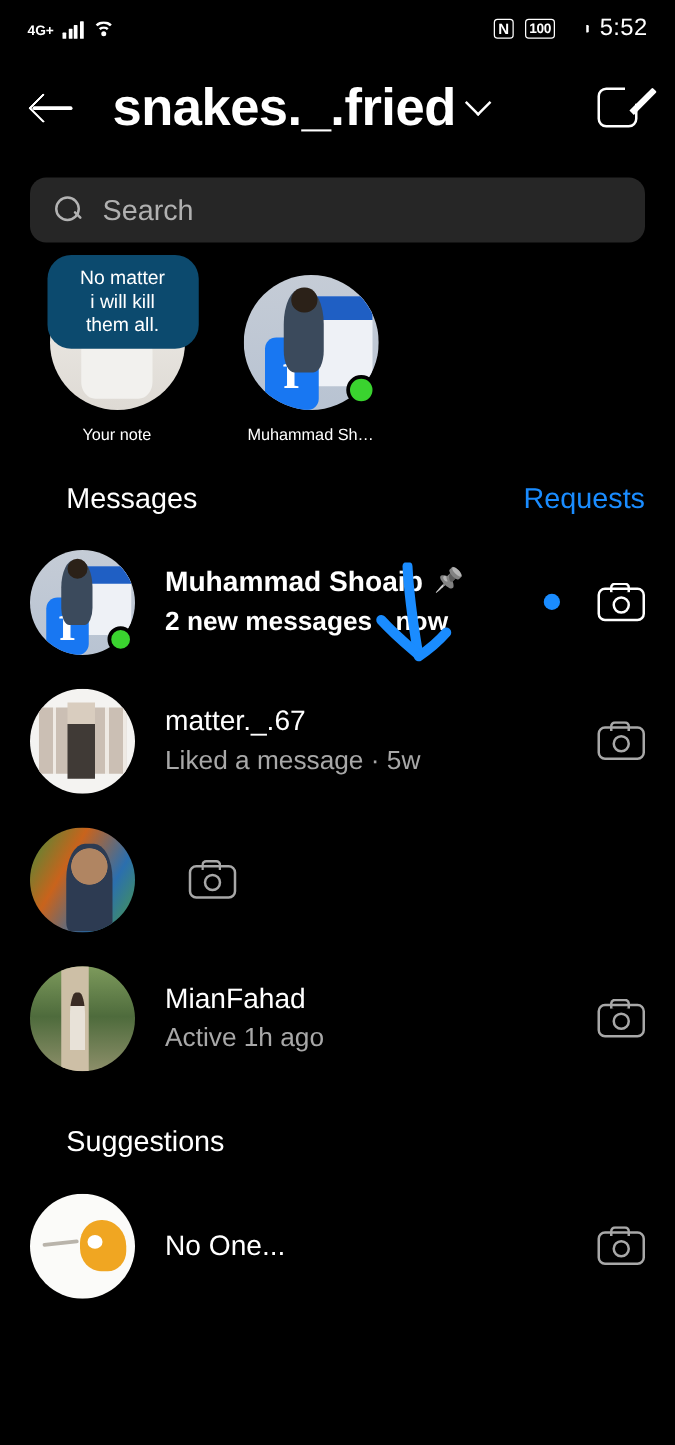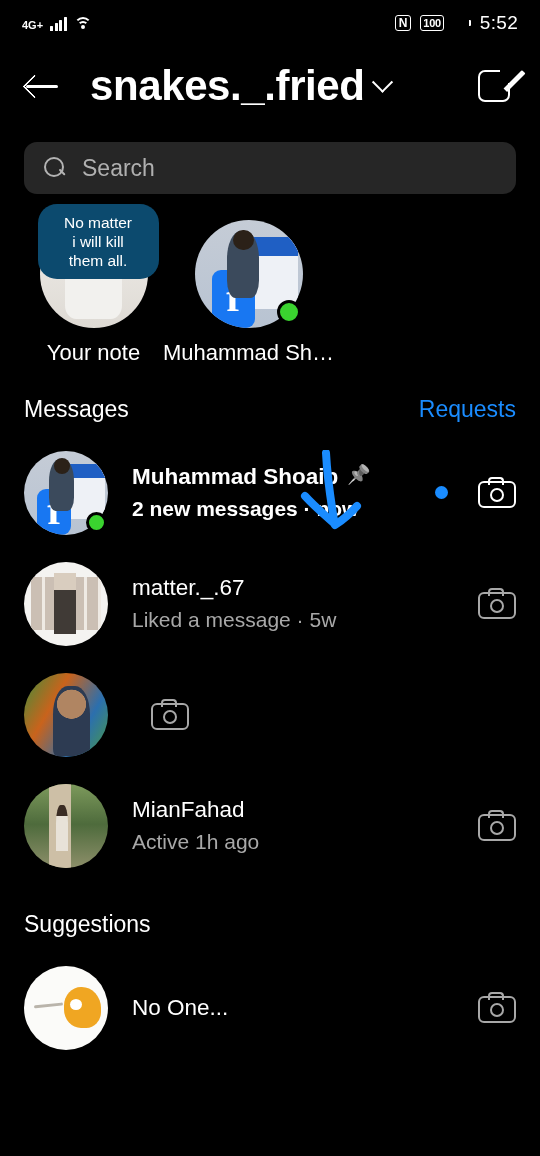--- a/index.html
+++ b/index.html
@@ -76,21 +76,21 @@
   
   .notes { display: flex; padding: 26px 0 0 36px; gap: 40px; }
   .note-item { width: 115px; display: flex; flex-direction: column; align-items: center; cursor: pointer; }
   .note-av-wrap { position: relative; width: 108px; height: 108px; }
   .note-av { width: 108px; height: 108px; border-radius: 50%; overflow: hidden; position: relative; }
   .note-bubble {
     position: absolute; left: -2px; top: -52px; width: 121px;
     background: #0c4a6e; color: #fff; border-radius: 19px;
     font-size: 15.5px; line-height: 19px; text-align: center; padding: 9px 24px; z-index: 3; margin-top: 36px;
   }
-  .note-label { color: #fff; font-size: 22px; margin-top: 12px; white-space: nowrap; }
+  .note-label { color: #fff; font-size: 13px; margin-top: 12px; white-space: nowrap; }
   .online-dot { position: absolute; right: 2px; bottom: 4px; width: 24px; height: 24px;
     border-radius: 50%; background: #3ad32f; border: 3px solid #000; }
 
   
   .av-art { position: absolute; inset: 0; }
   .av-note-self { background: linear-gradient(#cfcac3 0%, #cfcac3 38%, #e9e6e1 38%, #dedad4 100%); }
   .av-note-self::after { content: ""; position: absolute; left: 24%; top: 30%; width: 52%; height: 62%;
     background: #f2f1ee; border-radius: 42% 42% 20% 20%; }
   .av-shoaib { background: linear-gradient(#c5ccd6 0%, #b8c3d2 100%); }
   .av-shoaib .fb { position: absolute; left: 16%; bottom: 0; width: 40%; height: 54%;
@@ -123,21 +123,21 @@
   .av-noone .jerry { position: absolute; right: 8%; top: 26%; width: 44%; height: 48%;
     background: #f0a622; border-radius: 46% 52% 40% 46%; }
   .av-noone .jerry::after { content: ""; position: absolute; left: 14%; top: 28%; width: 34%; height: 28%;
     background: #fff; border-radius: 50%; }
   .av-noone .sig { position: absolute; left: 12%; top: 46%; width: 34%; height: 3px;
     background: #b9b4ab; border-radius: 2px; transform: rotate(-6deg); }
 
   
   .section-head { display: flex; align-items: center; justify-content: space-between;
     padding: 30px 24px 0; }
-  .sec-title { color: #fff; font-size: 23px; }
+  .sec-title { color: #fff; font-size: 23px; margin-left: 29px; }
   .sec-action { color: #1a8cff; font-size: 23px; cursor: pointer; }
 
   
   .rows { margin-top: 14px; }
   .row { display: flex; align-items: center; height: 111px; padding: 0 24px; cursor: pointer; }
   .row-av-wrap { position: relative; width: 84px; height: 84px; flex: none; }
   .row-av { width: 84px; height: 84px; border-radius: 50%; overflow: hidden; position: relative; }
   .row-av-wrap .online-dot { width: 21px; height: 21px; right: 1px; bottom: 2px; }
   .row-text { margin-left: 24px; flex: 1; min-width: 0; }
   .row-name { color: #fff; font-size: 22.5px; display: flex; align-items: center; gap: 9px; }

